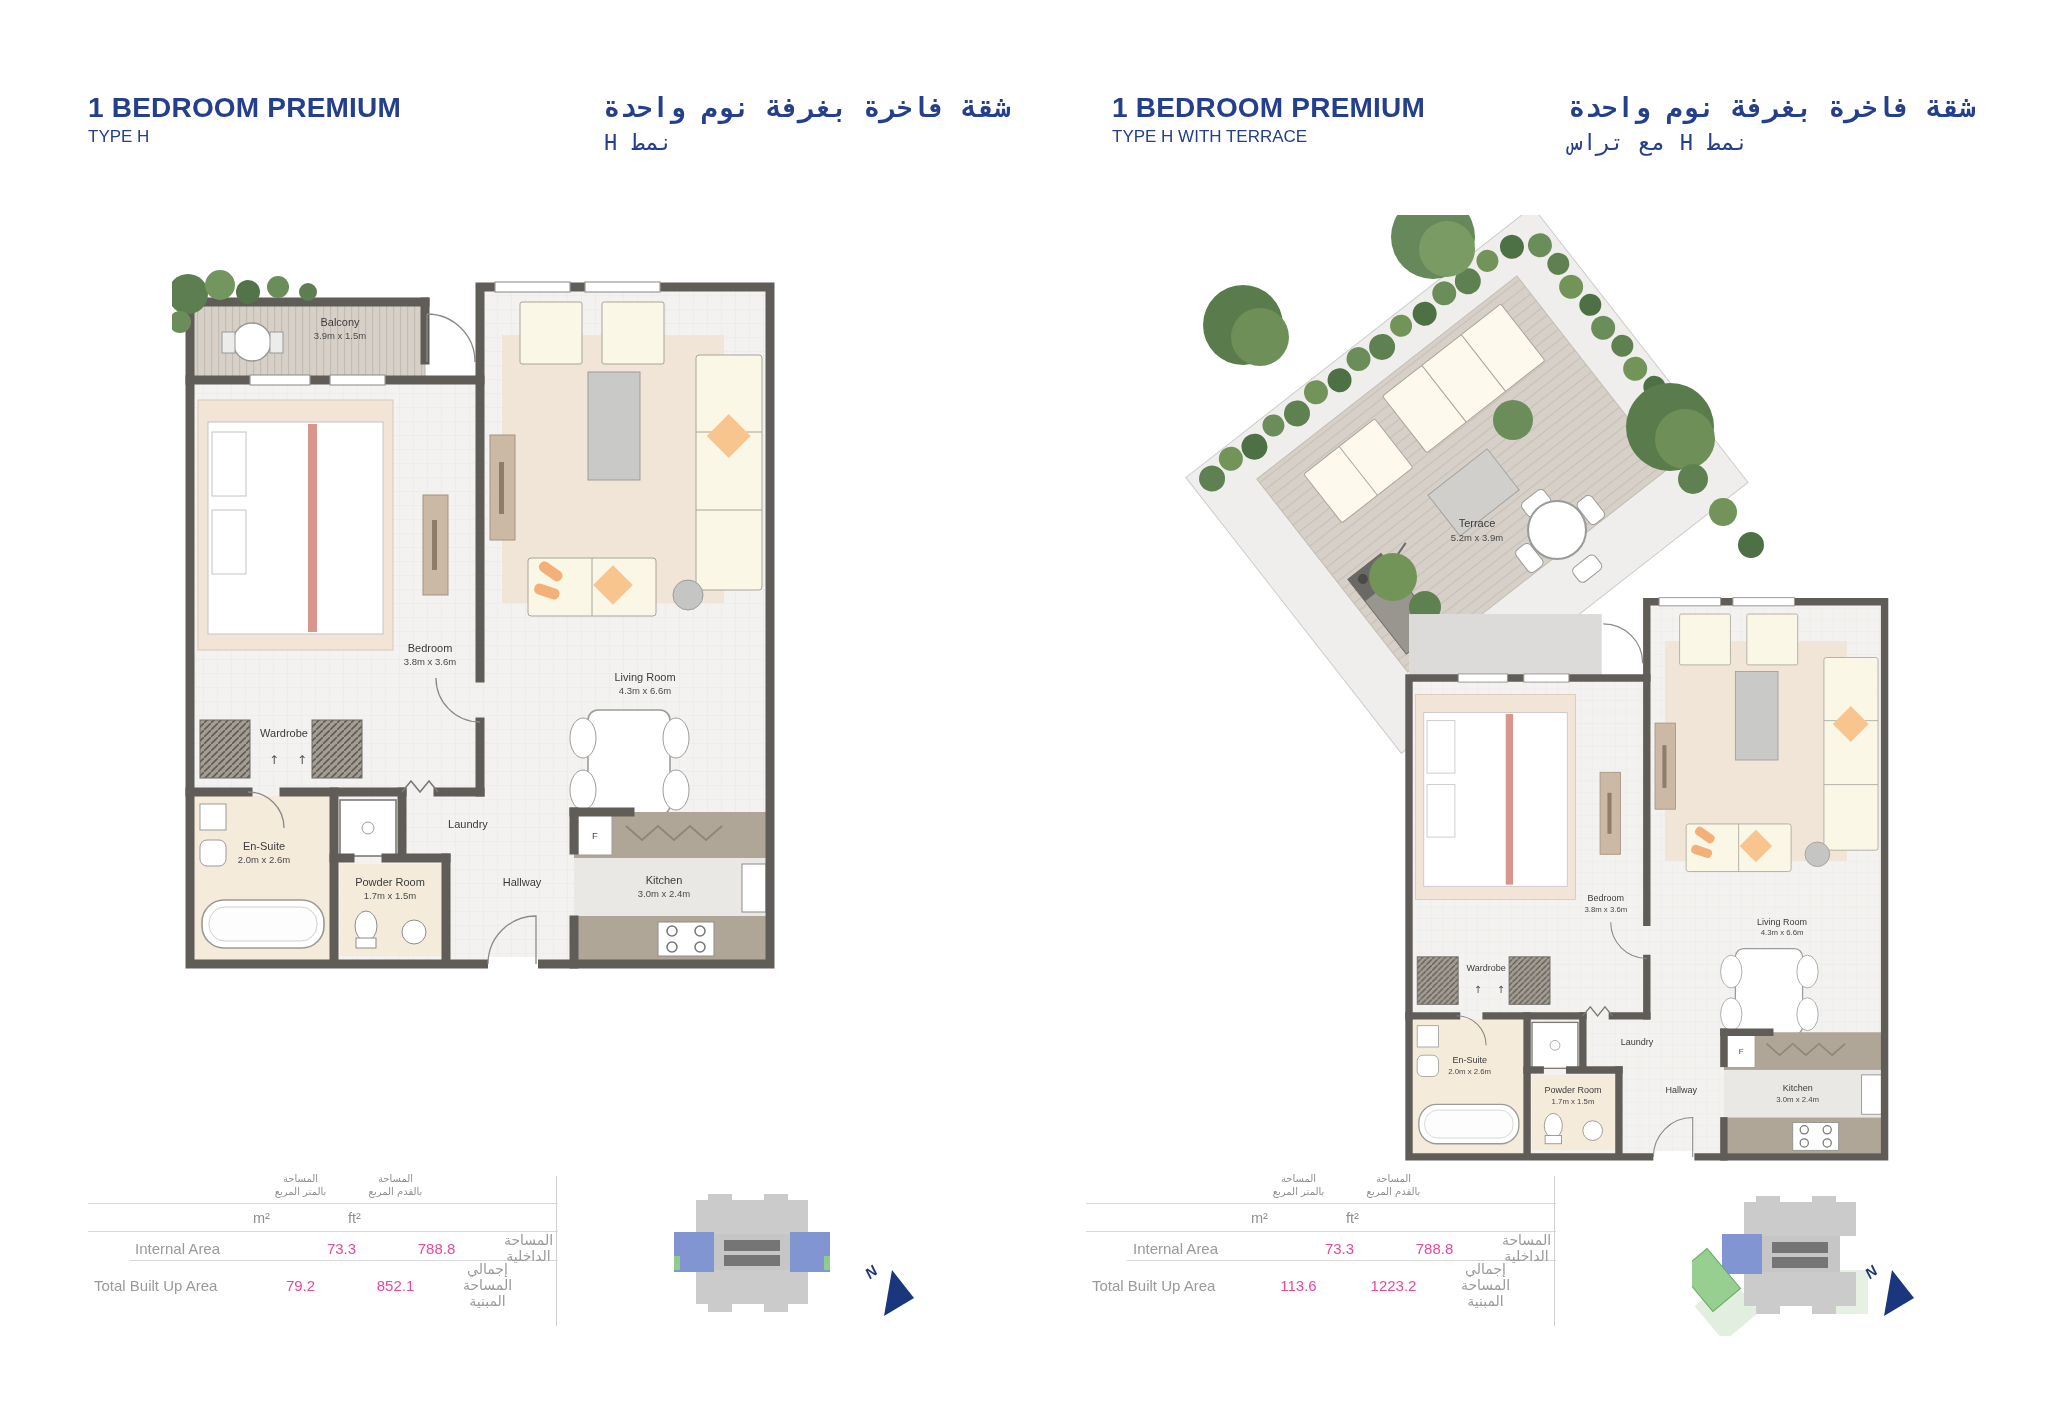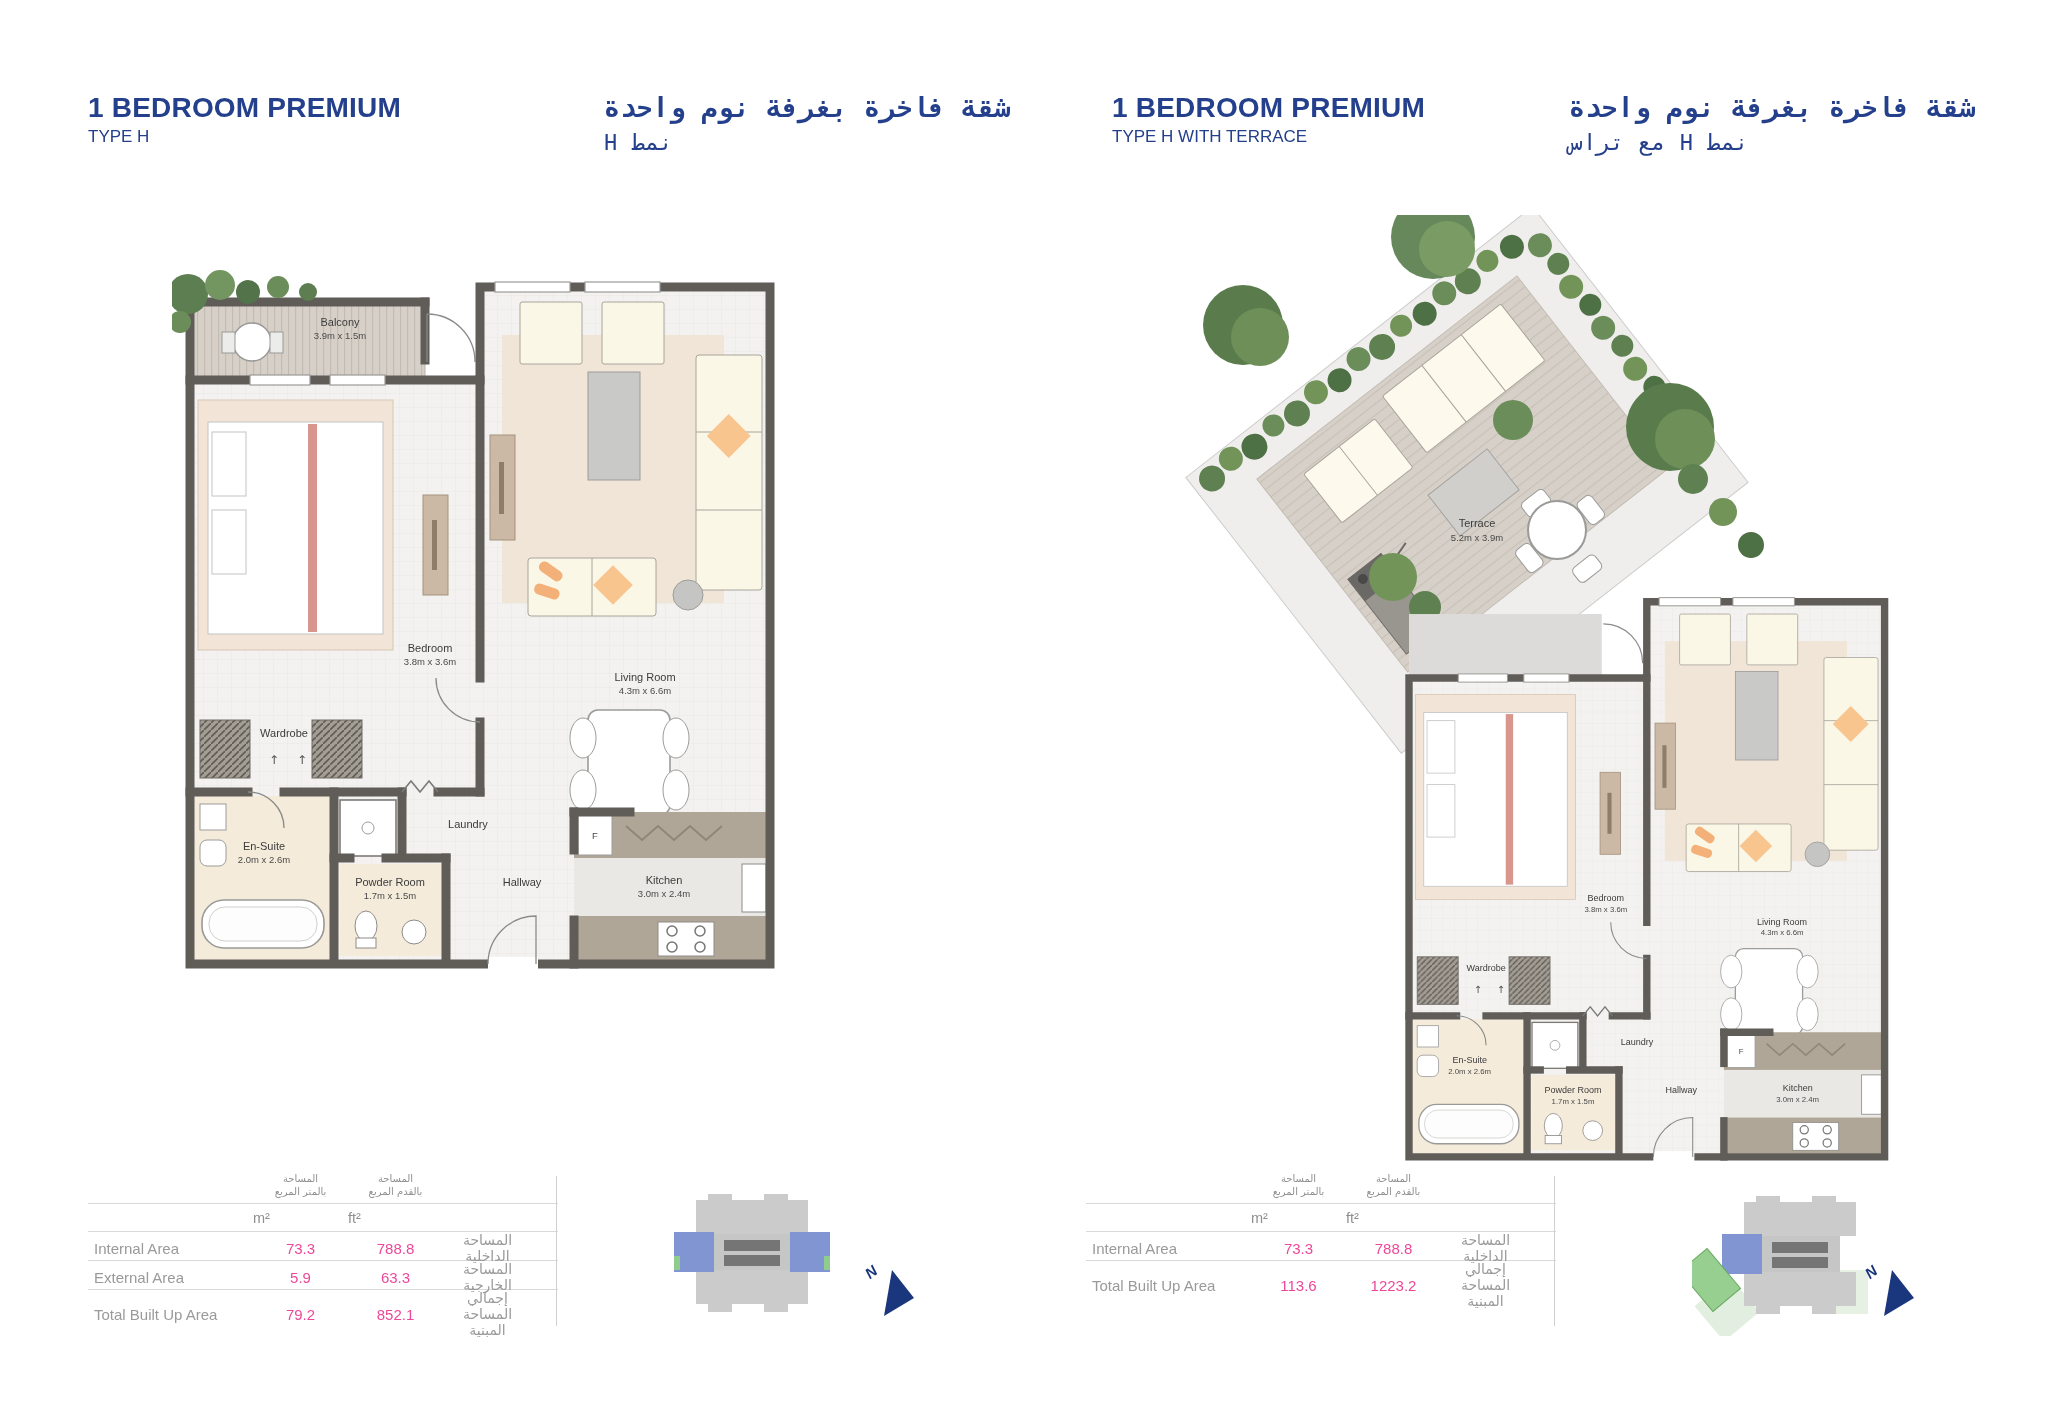--- a/index.html
+++ b/index.html
@@ -26,21 +26,21 @@
   .area-table{position:absolute;width:470px;color:#949494;}
   #table-left{left:88px;top:1172px;}
   #table-right{left:1086px;top:1172px;}
   .t-row{display:grid;grid-template-columns:165px 95px 95px 115px;align-items:center;}
   .t-head{border-bottom:1px solid #d9d9d9;padding-bottom:5px;}
   .t-head .hcell{font-family:"DejaVu Sans",sans-serif;font-size:10px;line-height:1.3;
                  text-align:center;color:#8f8f8f;direction:rtl;}
   .t-units{height:27px;border-bottom:1px solid #d9d9d9;}
   .t-units .ucell{text-align:left;font-size:14.5px;color:#8f8f8f;}
   .t-data{height:28px;font-size:15px;}
-  .t-data.rule{border-bottom:1px solid #d9d9d9;}
+  .t-data.rule{border-bottom:1px solid #d9d9d9;margin-left:41px;}
   .c-en{padding-left:6px;color:#9a9a9a;}
   .c-val{text-align:center;color:#ec4899;}
   .c-ar{text-align:center;padding-right:26px;color:#9a9a9a;font-family:"DejaVu Sans",sans-serif;
         font-size:14px;direction:rtl;}
   .vline{position:absolute;width:1px;background:#d0d0d0;top:1176px;height:150px;}
   #vline-left{left:556px;}
   #vline-right{left:1554px;}
   
   svg.keyplan,svg.north{position:absolute;}
   .nlabel{font-size:15px;font-weight:700;font-style:italic;fill:#1a367d;
@@ -340,26 +340,20 @@
     <div class="ucell">m²</div>
     <div class="ucell">ft²</div>
     <div></div>
   </div>
   <div class="t-row t-data rule">
     <div class="c-en">Internal Area</div>
     <div class="c-val">73.3</div>
     <div class="c-val">788.8</div>
     <div class="c-ar">المساحة الداخلية</div>
   </div>
-  <div class="t-row t-data rule">
-    <div class="c-en">External Area</div>
-    <div class="c-val">5.9</div>
-    <div class="c-val">63.3</div>
-    <div class="c-ar">المساحة الخارجية</div>
-  </div>
   <div class="t-row t-data">
     <div class="c-en">Total Built Up Area</div>
     <div class="c-val">79.2</div>
     <div class="c-val">852.1</div>
     <div class="c-ar">إجمالي المساحة المبنية</div>
   </div>
 </div>
 <div class="vline" id="vline-left"></div>
 
 <div class="area-table" id="table-right">

